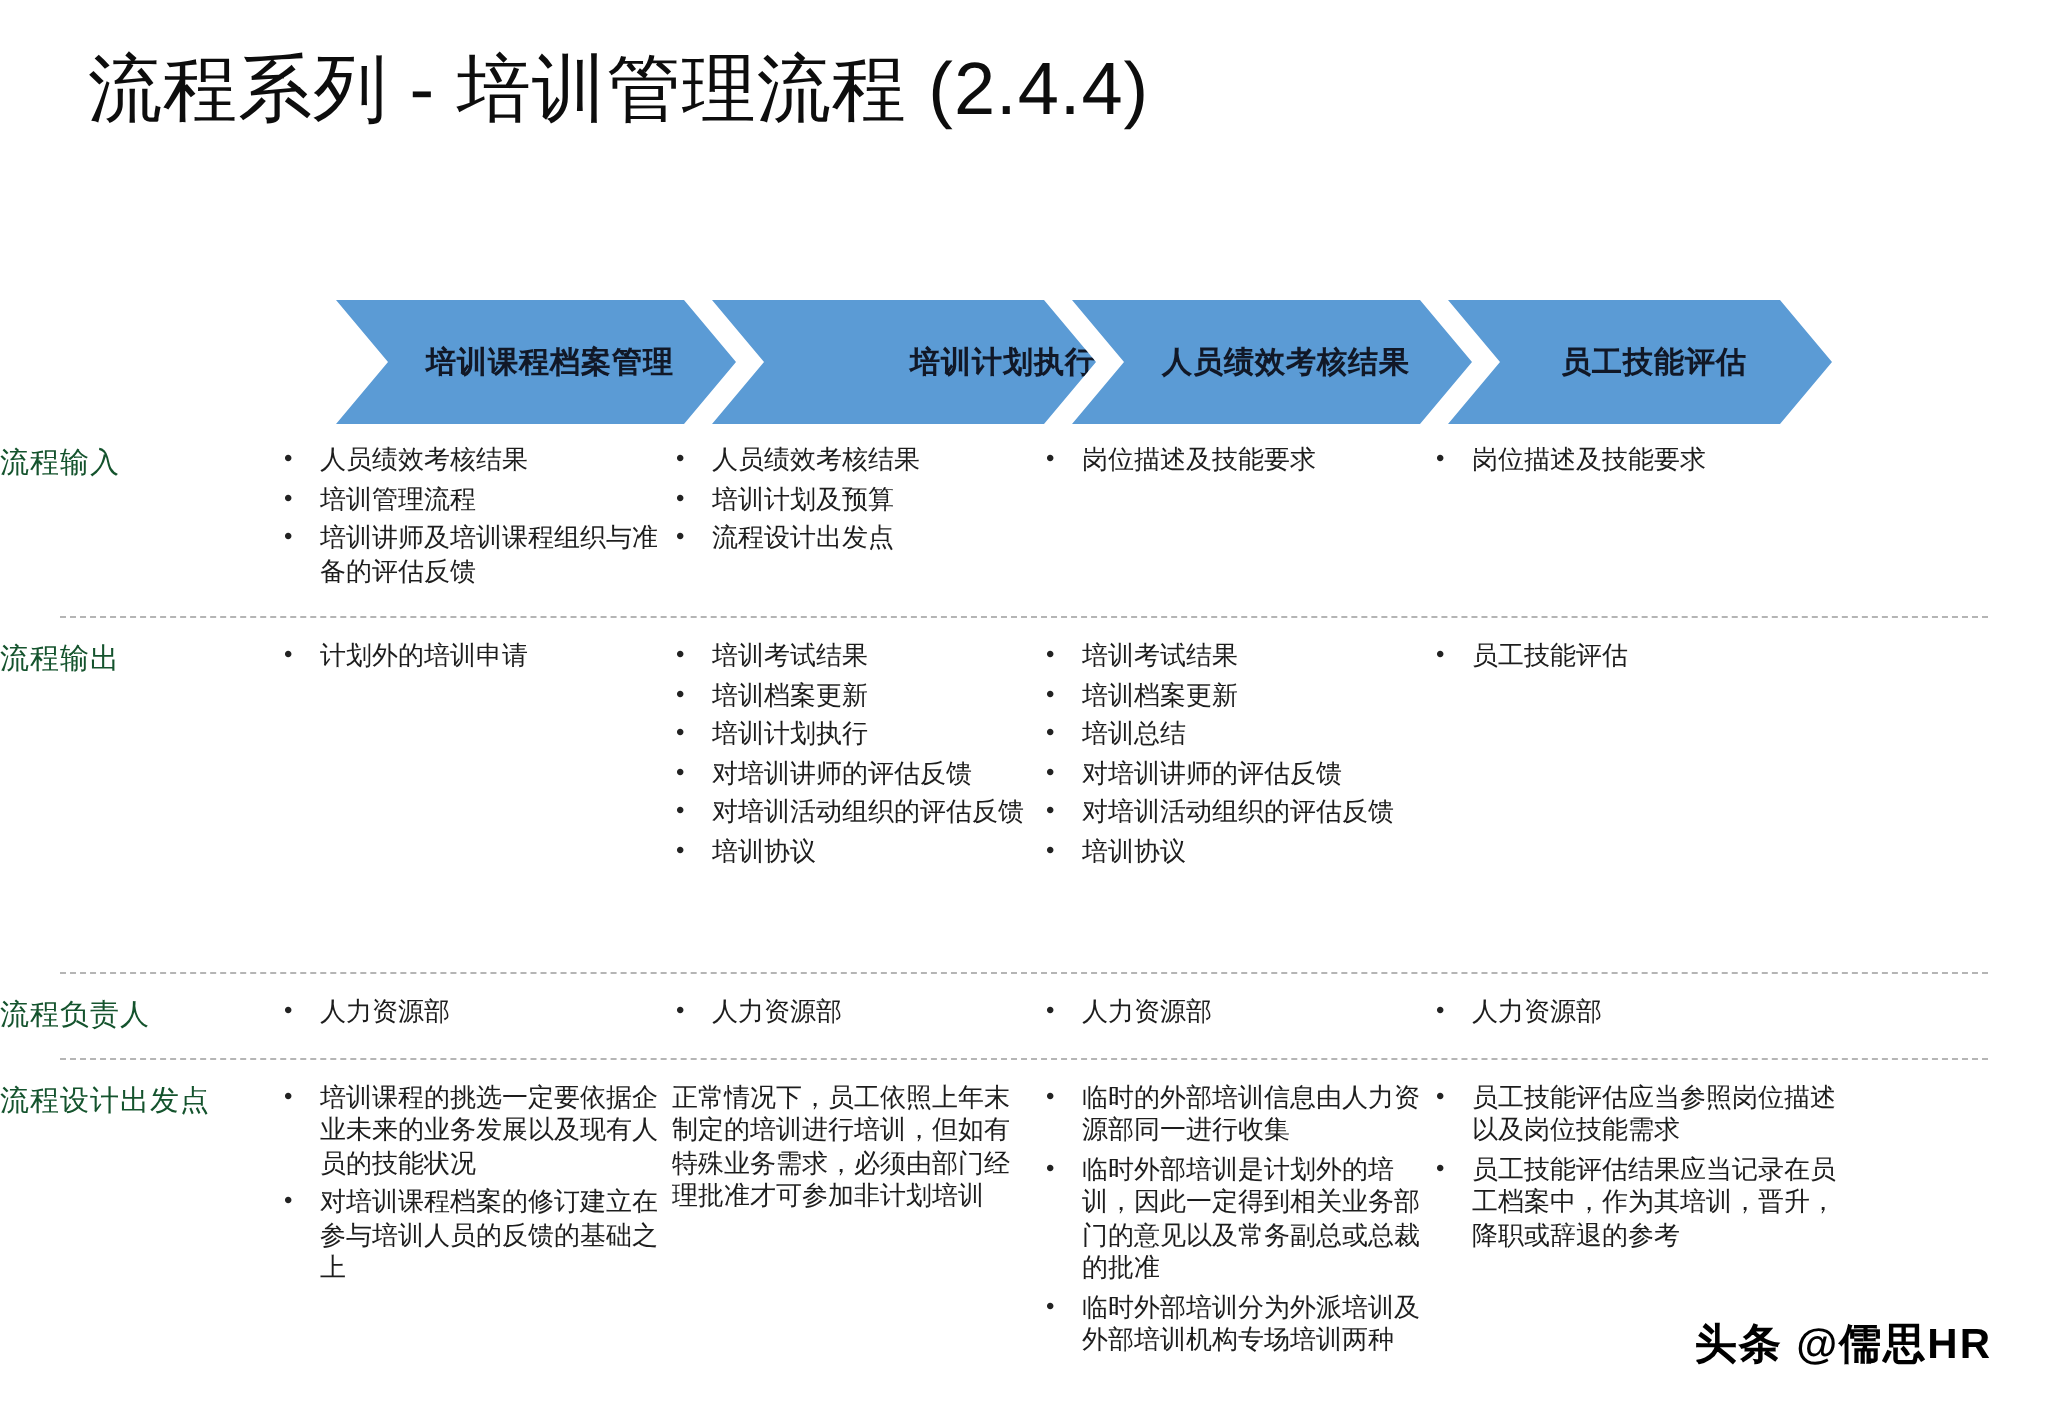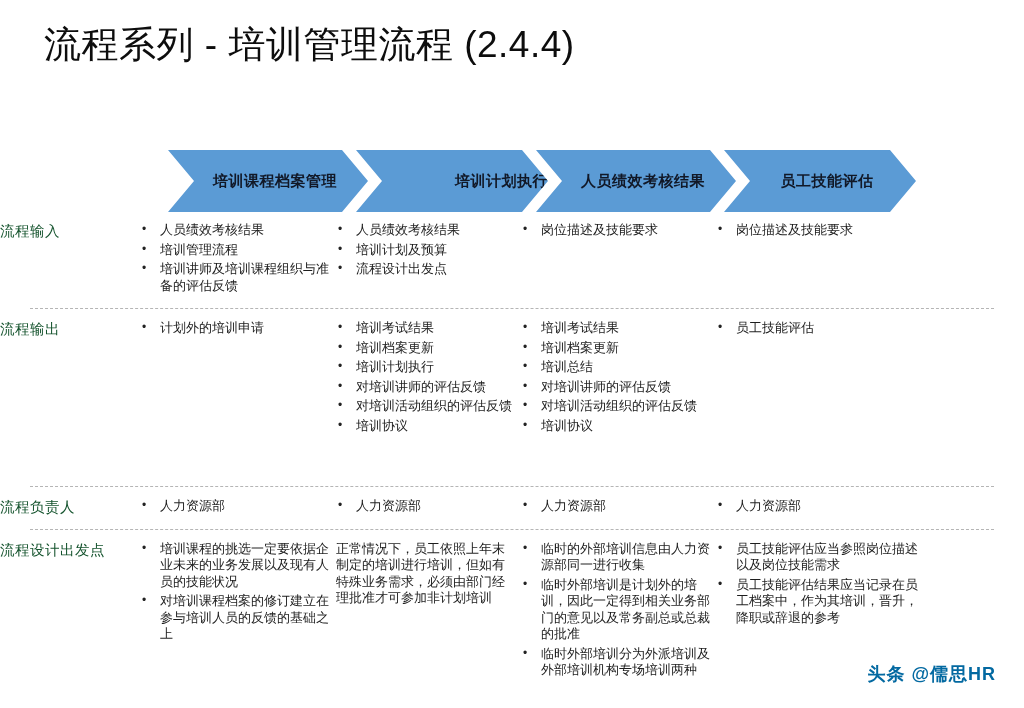--- a/index.html
+++ b/index.html
@@ -132,23 +132,23 @@
   }
 
   .row-pad-top { padding-top: 11px; }
   .row-pad-bot { padding-bottom: 11px; }
 
   
   .watermark {
     position: absolute;
     right: 28px;
     bottom: 22px;
-    font-size: 18px;
+    font-size: 21px;
     font-weight: bold;
-    color: #0369a1;
+    color: #000000;
     letter-spacing: 1px;
     white-space: nowrap;
   }
 </style>
 </head>
 <body>
 
 <div class="title">流程系列 - 培训管理流程 (2.4.4)</div>
 
 <div class="chevron-band">

